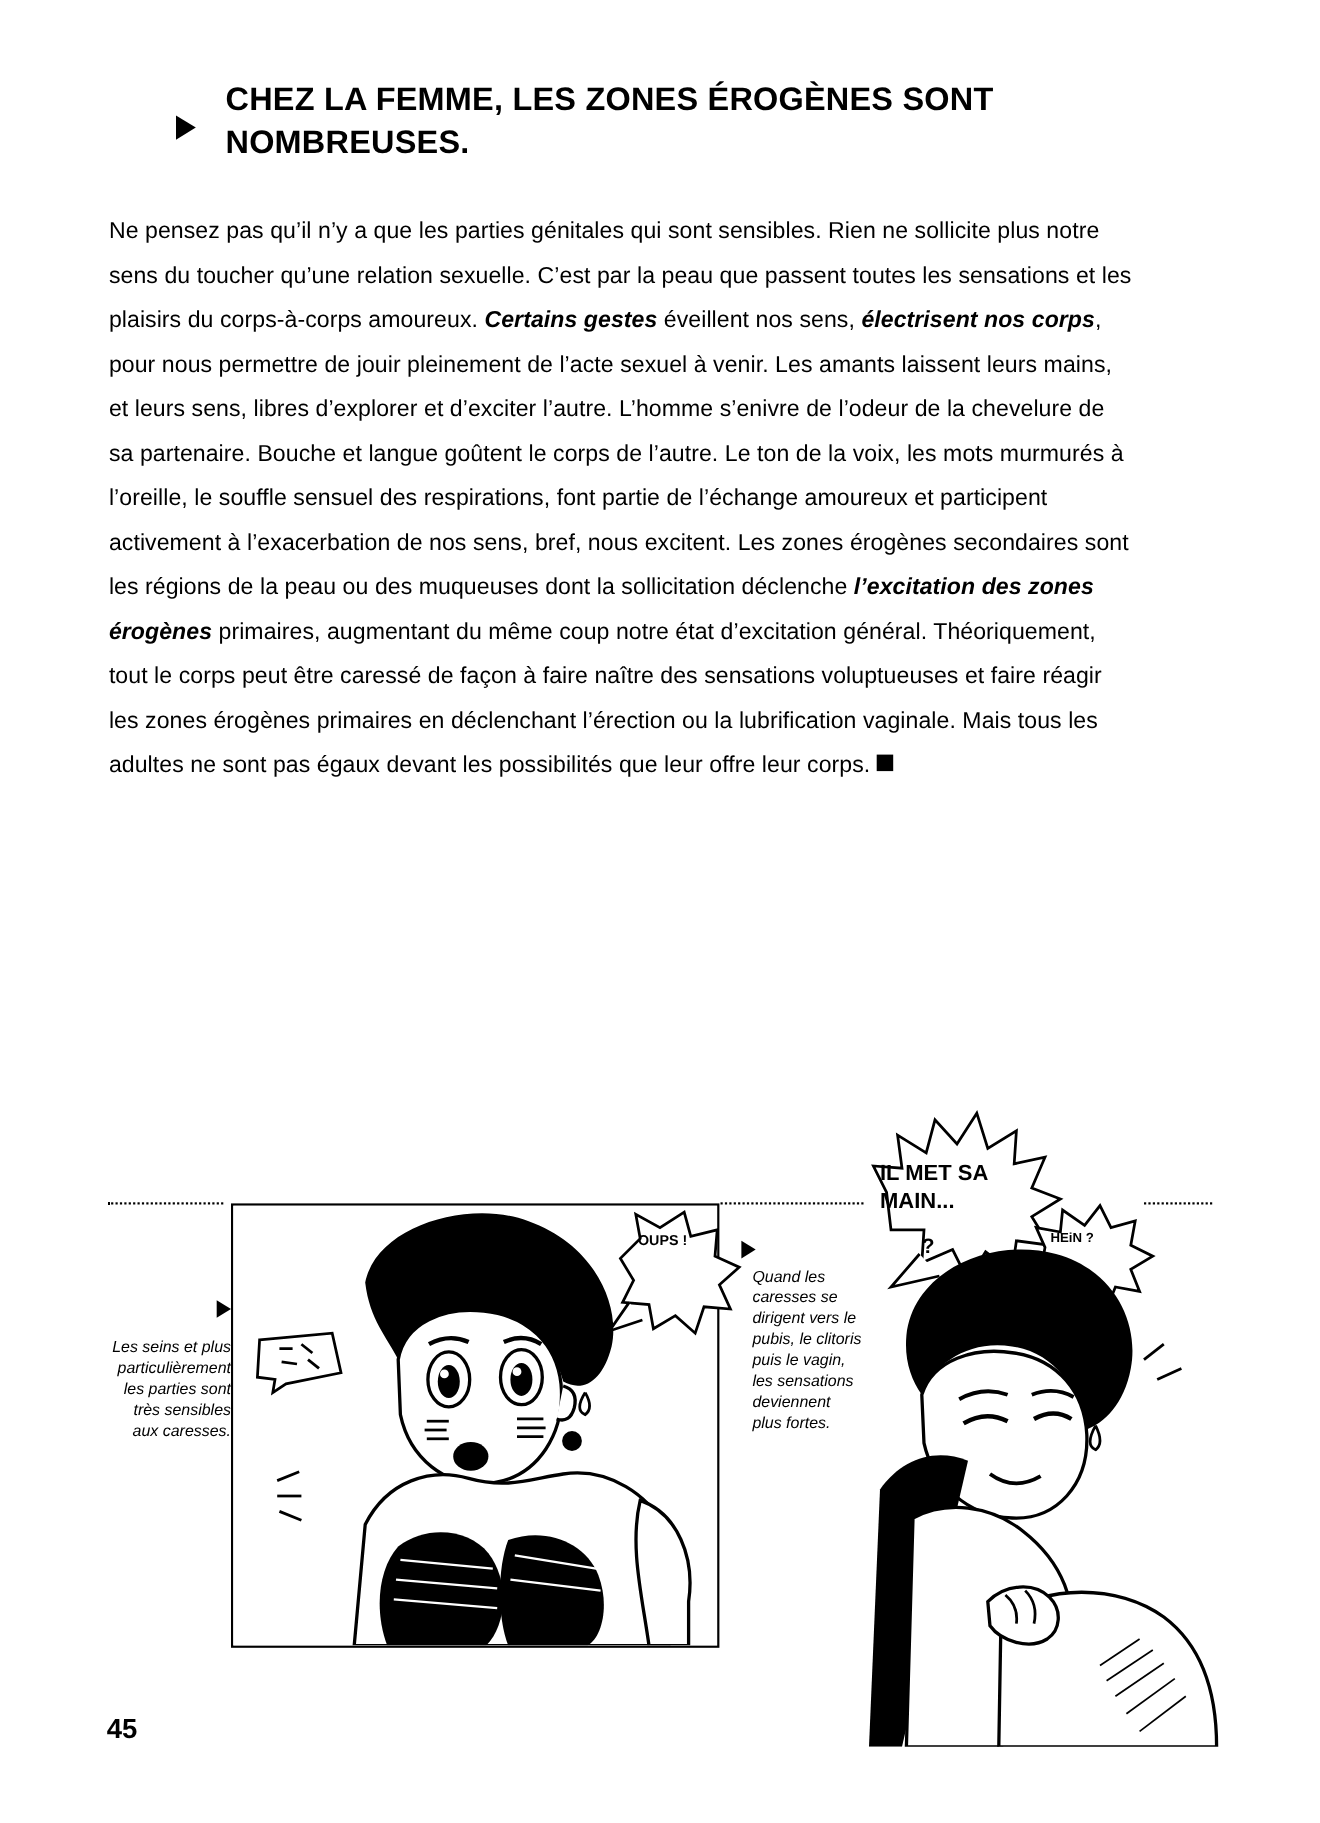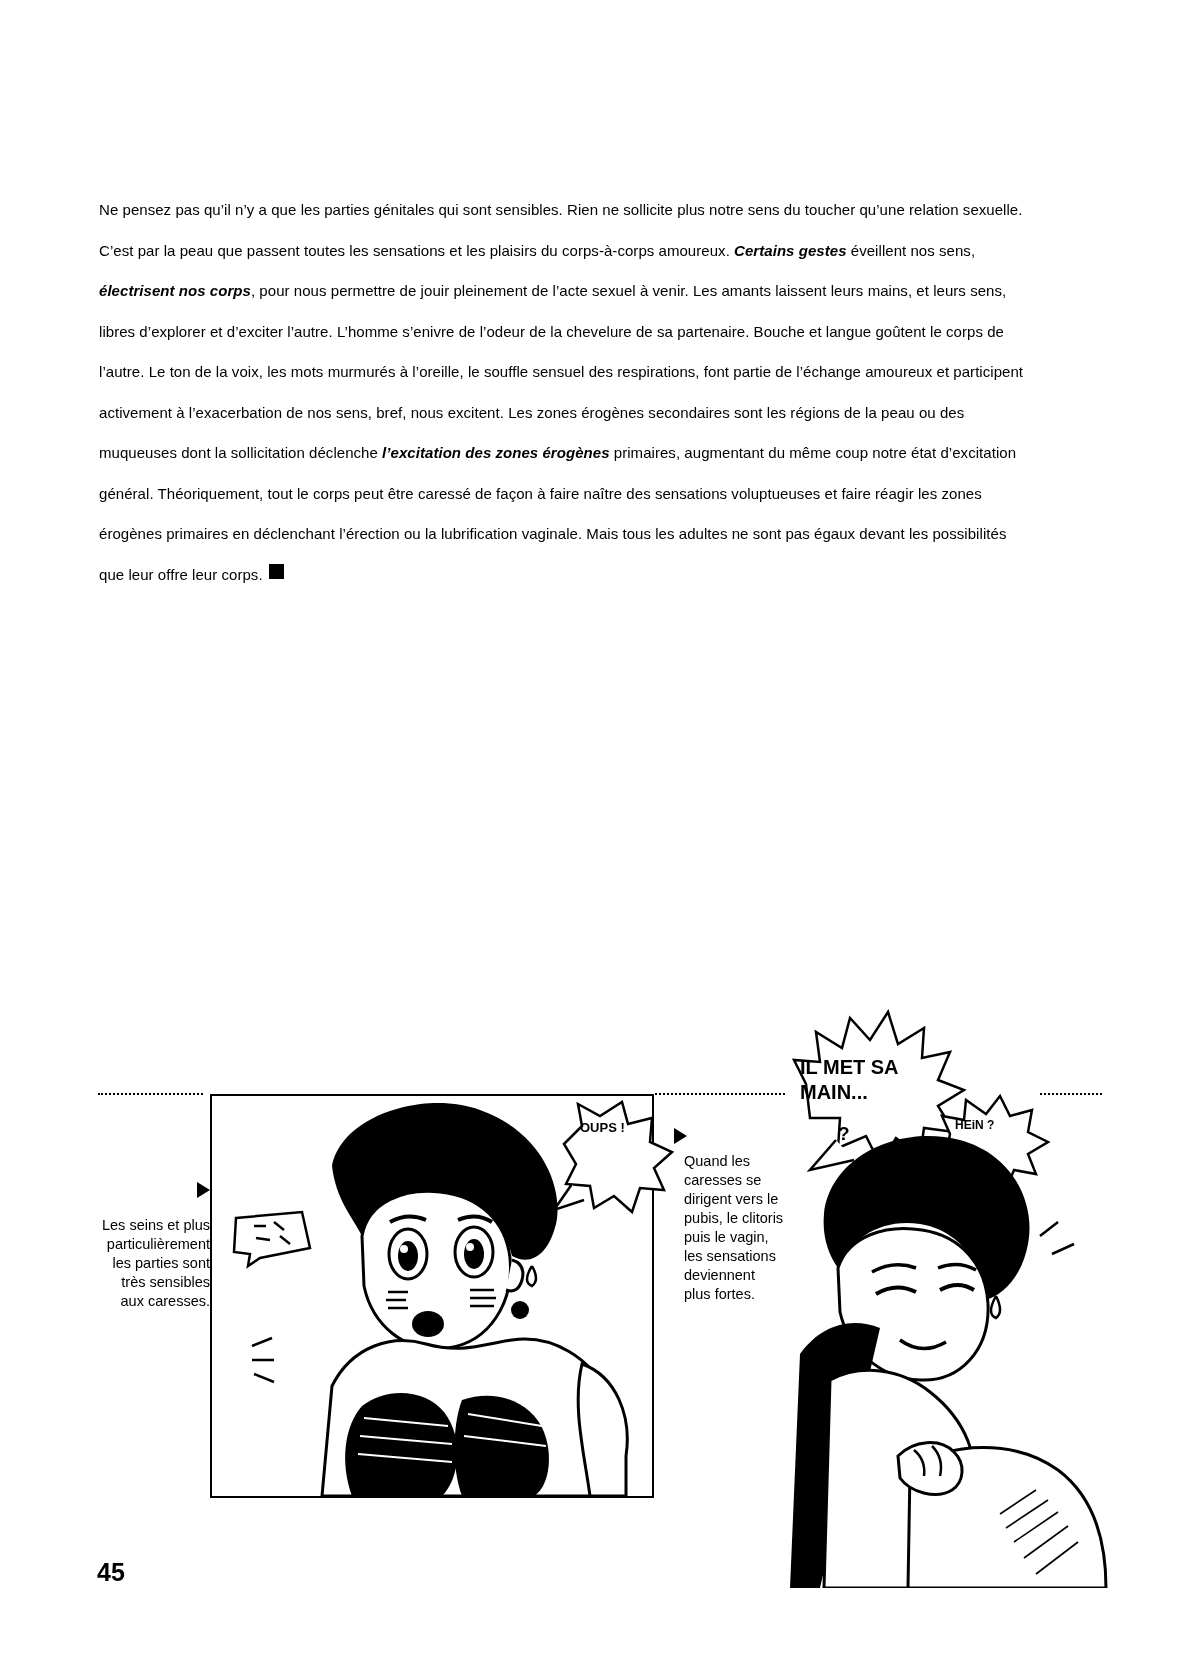--- a/index.html
+++ b/index.html
@@ -42,21 +42,21 @@
     letter-spacing: 0.2px;
     line-height: 1.32;
   }
 
   
   .body-text {
     position: absolute;
     left: 99px;
     top: 190px;
     width: 930px;
-    font-size: 15px;
+    font-size: 21px;
     line-height: 40.5px;
     text-align: left;
     letter-spacing: 0.05px;
   }
   .body-text b {
     font-weight: bold;
     font-style: italic;
   }
   .endmark {
     display: inline-block;
@@ -96,20 +96,21 @@
     border: 2px solid #000;
     background: #fff;
     overflow: hidden;
   }
 
   
   .caption {
     position: absolute;
     font-size: 14.5px;
     line-height: 19px;
+    font-style: italic;
     font-family: "Liberation Sans", sans-serif;
   }
   .caption-left {
     left: 98px;
     top: 236px;
     width: 112px;
     text-align: right;
   }
   .caption-left .tri {
     position: absolute;
@@ -179,20 +180,24 @@
   }
 
   
   svg { display: block; }
 </style>
 </head>
 <body>
 
 <div class="page">
 
+  <div class="heading-wrap">
+    <div class="heading-arrow"></div>
+    <h1 class="heading">CHEZ LA FEMME, LES ZONES ÉROGÈNES SONT NOMBREUSES.</h1>
+  </div>
 
   <div class="body-text">
     <span>Ne pensez pas qu’il n’y a que les parties génitales qui sont sensibles. Rien ne sollicite plus notre sens du toucher qu’une relation sexuelle. C’est par la peau que passent toutes les sensations et les plaisirs du corps-à-corps amoureux. </span><b>Certains gestes</b><span> éveillent nos sens, </span><b>électrisent nos corps</b><span>, pour nous permettre de jouir pleinement de l’acte sexuel à venir. Les amants laissent leurs mains, et leurs sens, libres d’explorer et d’exciter l’autre. L’homme s’enivre de l’odeur de la chevelure de sa partenaire. Bouche et langue goûtent le corps de l’autre. Le ton de la voix, les mots murmurés à l’oreille, le souffle sensuel des respirations, font partie de l’échange amoureux et participent activement à l’exacerbation de nos sens, bref, nous excitent. Les zones érogènes secondaires sont les régions de la peau ou des muqueuses dont la sollicitation déclenche </span><b>l’excitation des zones érogènes</b><span> primaires, augmentant du même coup notre état d’excitation général. Théoriquement, tout le corps peut être caressé de façon à faire naître des sensations voluptueuses et faire réagir les zones érogènes primaires en déclenchant l’érection ou la lubrification vaginale. Mais tous les adultes ne sont pas égaux devant les possibilités que leur offre leur corps.</span><span class="endmark"></span>
   </div>
 
   <div class="illus-area">
 
     <div class="dotted dot-left"></div>
     <div class="dotted dot-mid"></div>
     <div class="dotted dot-right"></div>

